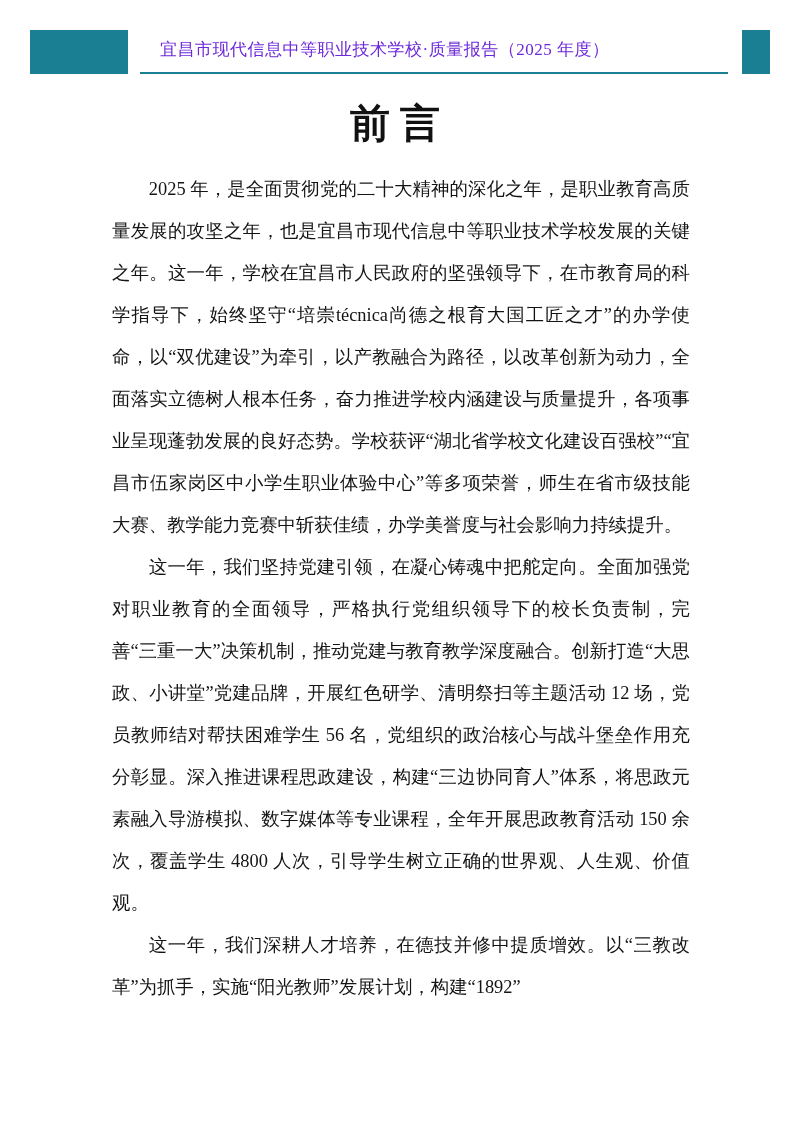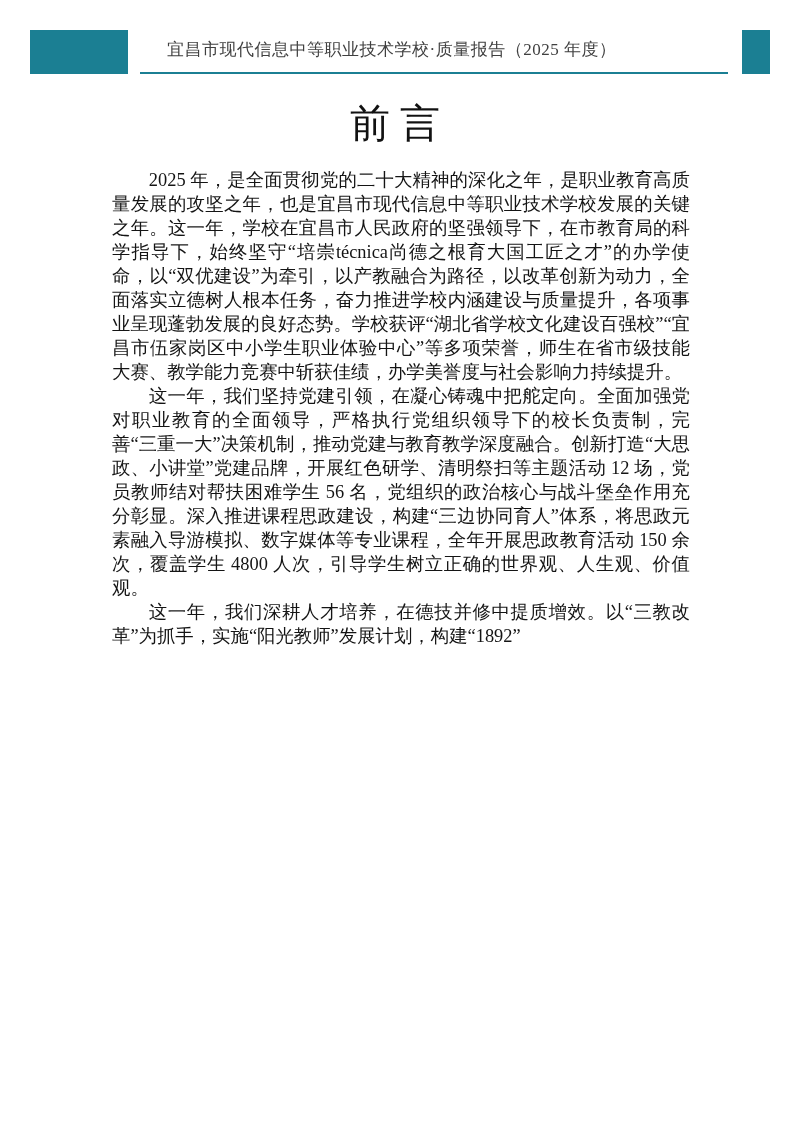--- a/index.html
+++ b/index.html
@@ -39,57 +39,57 @@
   .header-bar-right {
     position: absolute;
     right: 0;
     top: 0;
     width: 28px;
     height: 44px;
     background: #1b7f93;
   }
   .header-title {
     position: absolute;
-    left: 137px;
+    left: 130px;
     top: 8px;
     font-size: 17px;
     letter-spacing: 0.5px;
-    color: #404040;
+    color: #6d28d9;
     font-family: "Liberation Serif", "DejaVu Serif", serif;
     white-space: nowrap;
   }
   .header-rule {
     position: absolute;
     left: 110px;
     right: 42px;
     bottom: 0;
     height: 2px;
     background: #1b7f93;
   }
   
   .doc-title {
     position: absolute;
     top: 96px;
     left: 0;
     width: 100%;
     text-align: center;
     font-size: 40px;
-    font-weight: normal;
+    font-weight: bold;
     letter-spacing: 10px;
     color: #111111;
     font-family: "DejaVu Serif", "Liberation Serif", serif;
   }
   
   .body-text {
     position: absolute;
     top: 168px;
     left: 112px;
     width: 578px;
     font-size: 18.4px;
-    line-height: 24px;
+    line-height: 42px;
     text-align: justify;
     text-justify: inter-character;
     color: #141414;
   }
   .body-text p {
     margin: 0;
     text-indent: 2em;
   }
 </style>
 </head>

